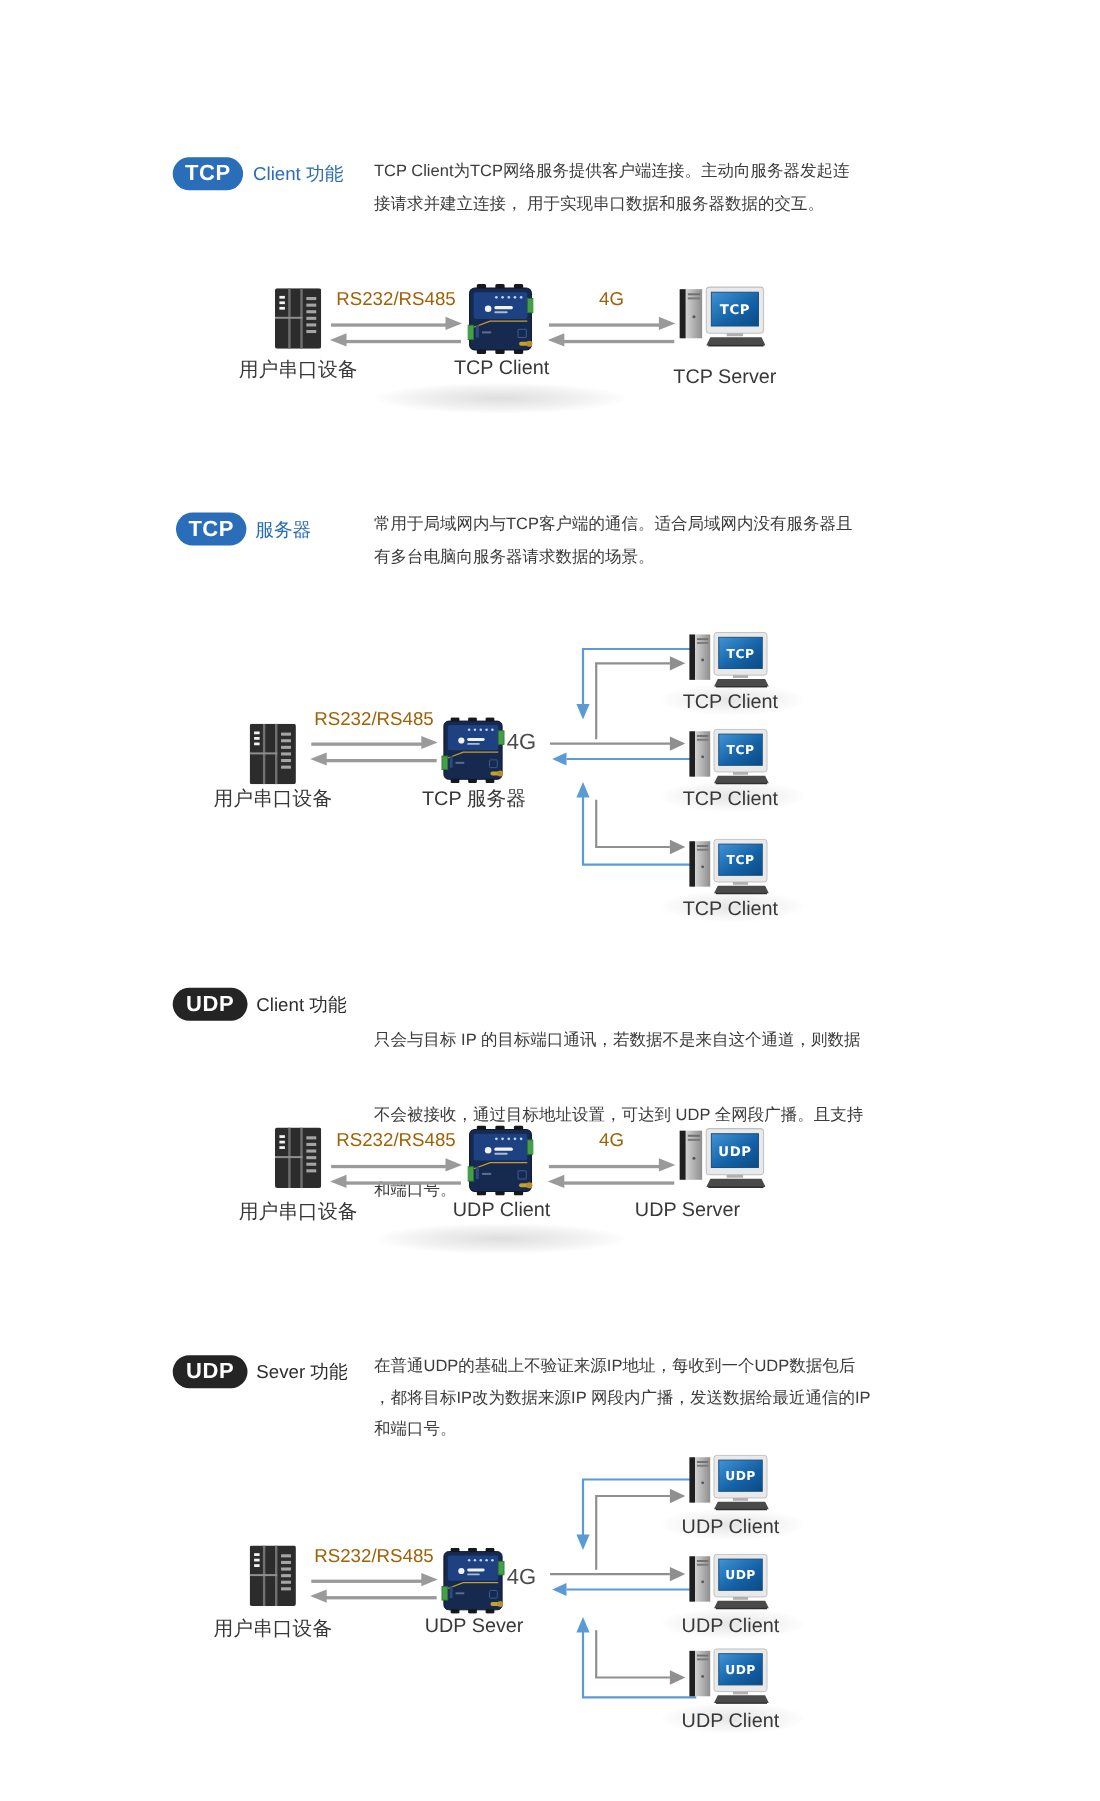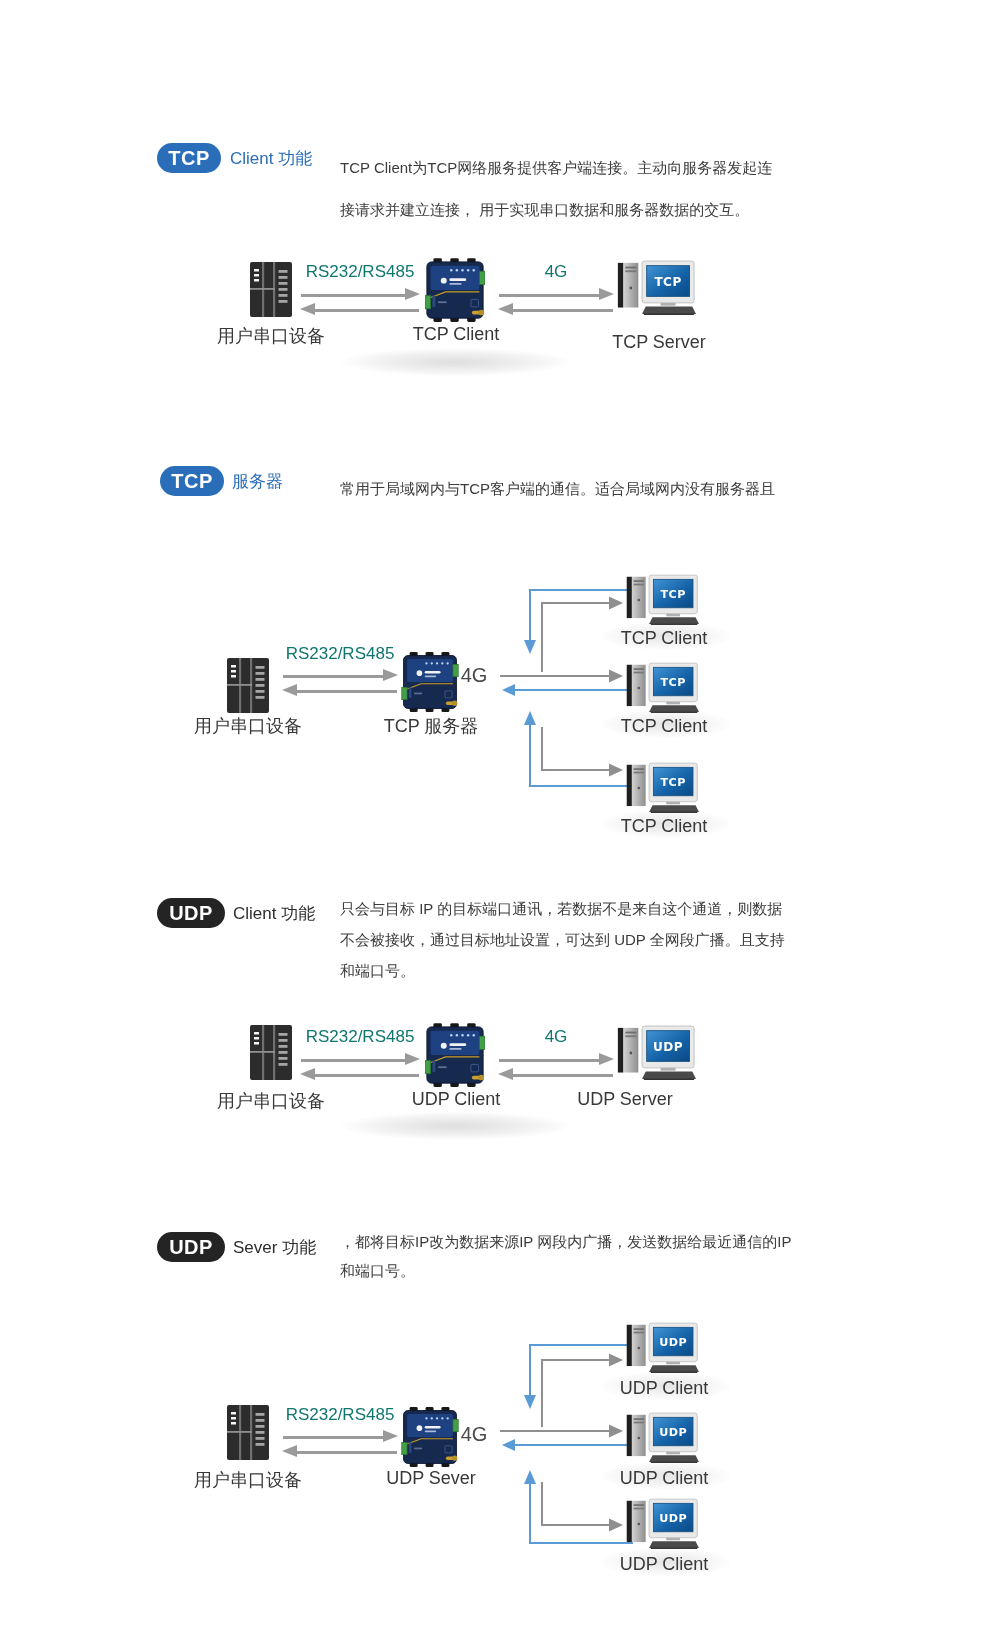--- a/index.html
+++ b/index.html
@@ -14,30 +14,30 @@
   .badge{position:absolute;height:30px;border-radius:15px;color:#fff;
     font-weight:700;font-size:20px;line-height:30px;text-align:center;letter-spacing:0.5px;}
   .badge.tcp{background:#2a6db8;width:64px;}
   .badge.udp{background:#242424;width:68px;}
   .sec-name{position:absolute;font-size:17px;line-height:26px;}
   .sec-name.tcp{color:#2a6db8;}
   .sec-name.udp{color:#2e2e2e;}
 
   .desc{position:absolute;font-size:15px;color:#3b3b3b;}
   .desc .line{white-space:nowrap;}
-  .lh30 .line{line-height:30px;margin-top:12px;}
-  .lh31 .line{line-height:31px;}
+  .lh30 .line{line-height:30px;}
+  .lh31 .line{line-height:31px;margin-top:37px;}
   .lh29 .line{line-height:29px;}
 
   .icon{position:absolute;display:block;}
   .icon-label{position:absolute;width:160px;text-align:center;font-size:18px;color:#383838;white-space:nowrap;}
 
   .harrows{position:absolute;}
   .harrows .hlabel{position:absolute;left:0;right:0;top:0;text-align:center;
-    font-size:17px;color:#0f766e;white-space:nowrap;}
+    font-size:17px;color:#a16207;white-space:nowrap;}
   .arrow{position:absolute;left:0;right:0;height:13px;}
   .arrow .shaft{position:absolute;top:5px;height:2.5px;background:#9a9a9a;display:block;}
   .arrow.r .shaft{left:1px;right:14px;}
   .arrow.l .shaft{left:14px;right:1px;}
   .arrow .head{position:absolute;display:block;width:0;height:0;
     border-top:6.5px solid transparent;border-bottom:6.5px solid transparent;top:-1px;}
   .arrow.r .head{right:0;border-left:15px solid #9a9a9a;}
   .arrow.l .head{left:0;border-right:15px solid #9a9a9a;}
 
   .g4-label{position:absolute;font-size:20px;color:#4a4a4a;width:44px;text-align:center;white-space:nowrap;}
@@ -175,20 +175,21 @@
   <svg class="icon" style="left:616px;top:260px" width="80" height="56" viewBox="0 0 86 60">
     <use href="#sym-pc"></use>
     <text class="screen-text" x="56" y="27.5" text-anchor="middle">TCP</text>
   </svg>
   <div class="icon-label" style="left:579px;top:332px">TCP Server</div>
 
   <div class="badge tcp" style="left:160px;top:466px">TCP</div>
   <div class="sec-name tcp" style="left:232px;top:469px">服务器</div>
   <div class="desc lh30" style="left:340px;top:462px">
     <div class="line">常用于局域网内与TCP客户端的通信。适合局域网内没有服务器且</div>
+    <div class="line">有多台电脑向服务器请求数据的场景。</div>
   </div>
 
   <svg class="icon" style="left:227px;top:658px" width="42" height="55">
       <use href="#sym-rack"></use>
     </svg>
   <div class="icon-label" style="left:168px;top:714px">用户串口设备</div>
 
   <div class="harrows" style="left:282px;top:644px;width:116px">
     <div class="hlabel">RS232/RS485</div>
     <div class="arrow r" style="top:26px">
@@ -288,20 +289,21 @@
 
   <svg class="icon" style="left:616px;top:1025px" width="80" height="56" viewBox="0 0 86 60">
     <use href="#sym-pc"></use>
     <text class="screen-text" x="56" y="27.5" text-anchor="middle">UDP</text>
   </svg>
   <div class="icon-label" style="left:545px;top:1089px">UDP Server</div>
 
   <div class="badge udp" style="left:157px;top:1232px">UDP</div>
   <div class="sec-name udp" style="left:233px;top:1235px">Sever 功能</div>
   <div class="desc lh29" style="left:340px;top:1227px">
+    <div class="line">在普通UDP的基础上不验证来源IP地址，每收到一个UDP数据包后</div>
     <div class="line">，都将目标IP改为数据来源IP 网段内广播，发送数据给最近通信的IP</div>
     <div class="line">和端口号。</div>
   </div>
 
   <svg class="icon" style="left:227px;top:1405px" width="42" height="55">
       <use href="#sym-rack"></use>
     </svg>
   <div class="icon-label" style="left:168px;top:1468px">用户串口设备</div>
 
   <div class="harrows" style="left:282px;top:1405px;width:116px">

